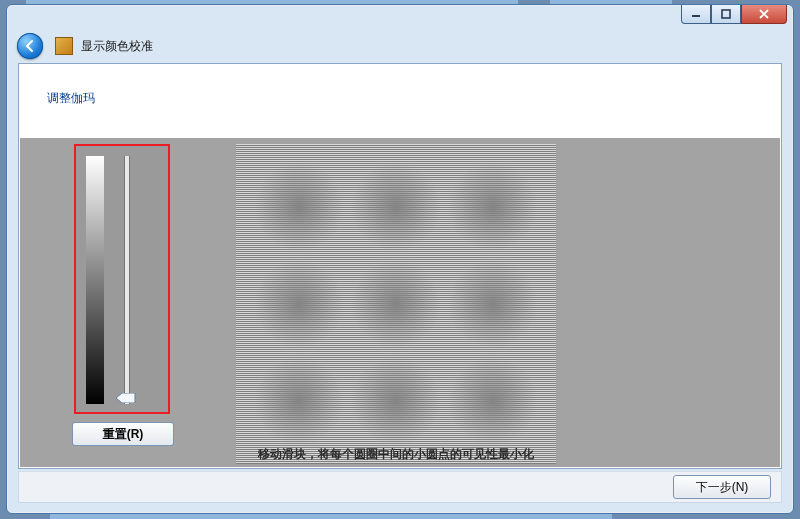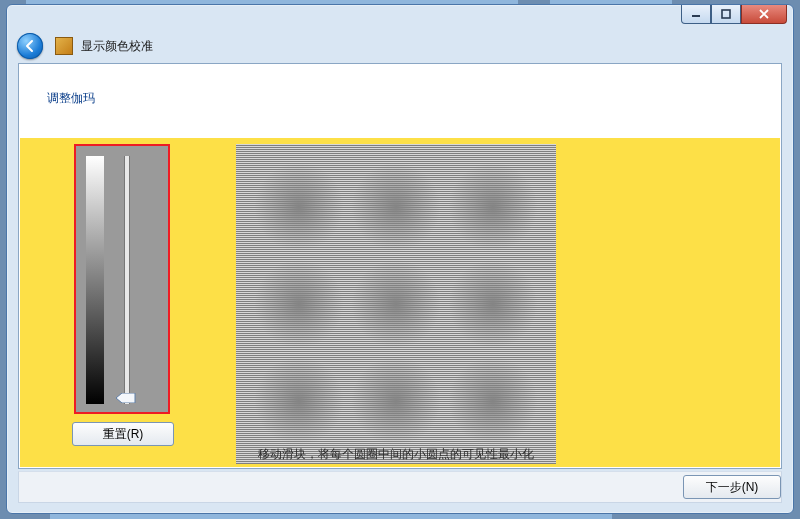--- a/index.html
+++ b/index.html
@@ -36,42 +36,42 @@
     box-shadow:0 0 0 1px #0d5aa6 inset, 0 1px 2px rgba(0,0,0,.4);
   }
   .appicon{width:16px;height:16px;background:linear-gradient(135deg,#e3b24a,#c47e17);border:1px solid #8a5a10;margin-left:4px;}
   .apptitle{font-size:12px;color:#1b1b1b;}
 
   
   .client{position:absolute;left:11px;top:58px;right:11px;bottom:44px;background:#fff;border:1px solid #8aa6c4;box-sizing:border-box;}
   .heading{position:absolute;left:28px;top:26px;font-size:12px;color:#0a3e8a;}
 
   
-  .grey{position:absolute;left:1px;right:1px;top:74px;bottom:1px;background:#fde047;}
+  .grey{position:absolute;left:1px;right:1px;top:74px;bottom:1px;background:#a3a3a3;font-weight:bold;}
 
   
   .sliderbox{position:absolute;left:54px;top:6px;width:96px;height:270px;border:2px solid #ed1c24;background:#9a9a9a;box-sizing:border-box;}
   .gradbar{position:absolute;left:10px;top:10px;width:18px;height:248px;background:linear-gradient(#fff,#000);}
   .track{position:absolute;left:48px;top:10px;width:4px;height:248px;background:#e8e8e8;border-left:1px solid #777;border-right:1px solid #777;}
   .thumb{position:absolute;left:40px;width:20px;height:10px;top:247px;}
   .thumb svg{display:block;}
 
   .resetbtn{position:absolute;left:52px;top:284px;width:100px;height:22px;
     background:linear-gradient(#fdfdfd,#e4e9ef);border:1px solid #7a95b4;border-radius:3px;
     font-size:12px;color:#000;display:flex;align-items:center;justify-content:center;cursor:default;}
 
   
   .pattern{position:absolute;left:216px;top:6px;width:320px;height:320px;background:#b8b8b8;overflow:hidden;}
   .stripes{position:absolute;inset:0;background:repeating-linear-gradient(0deg,#7f7f7f 0 1px,#d8d8d8 1px 2px);}
   .dot{position:absolute;width:90px;height:90px;border-radius:50%;
     background:radial-gradient(circle,#848484 0%,rgba(132,132,132,0) 70%);}
   .instr{position:absolute;left:216px;top:308px;width:320px;text-align:center;font-size:12px;color:#2b2b2b;white-space:nowrap;overflow:hidden;}
 
   
-  .footer{position:absolute;left:11px;right:11px;bottom:10px;height:32px;background:#eef2f7;border:1px solid #c9d6e6;border-top:1px solid #d5dfec;box-sizing:border-box;display:flex;justify-content:flex-end;align-items:center;gap:8px;}
+  .footer{position:absolute;left:11px;right:11px;bottom:10px;height:32px;background:#eef2f7;border:1px solid #c9d6e6;border-top:1px solid #d5dfec;box-sizing:border-box;display:flex;justify-content:flex-end;align-items:center;gap:8px;padding-right:10px;}
   .btn{min-width:76px;height:22px;padding:0 10px;background:linear-gradient(#fdfdfd,#e4e9ef);border:1px solid #7a95b4;border-radius:3px;font-size:12px;color:#000;display:flex;align-items:center;justify-content:center;cursor:default;}
 </style>
 </head>
 <body>
 
 <div class="bg-stripe bg1"></div>
 <div class="bg-stripe bg2"></div>
 <div class="bg-stripe bg3"></div>
 
 <div class="window">

